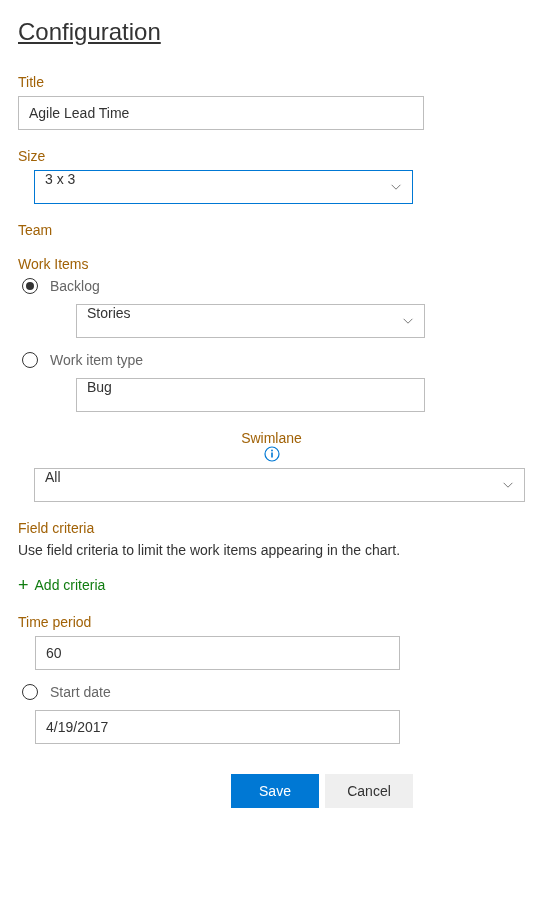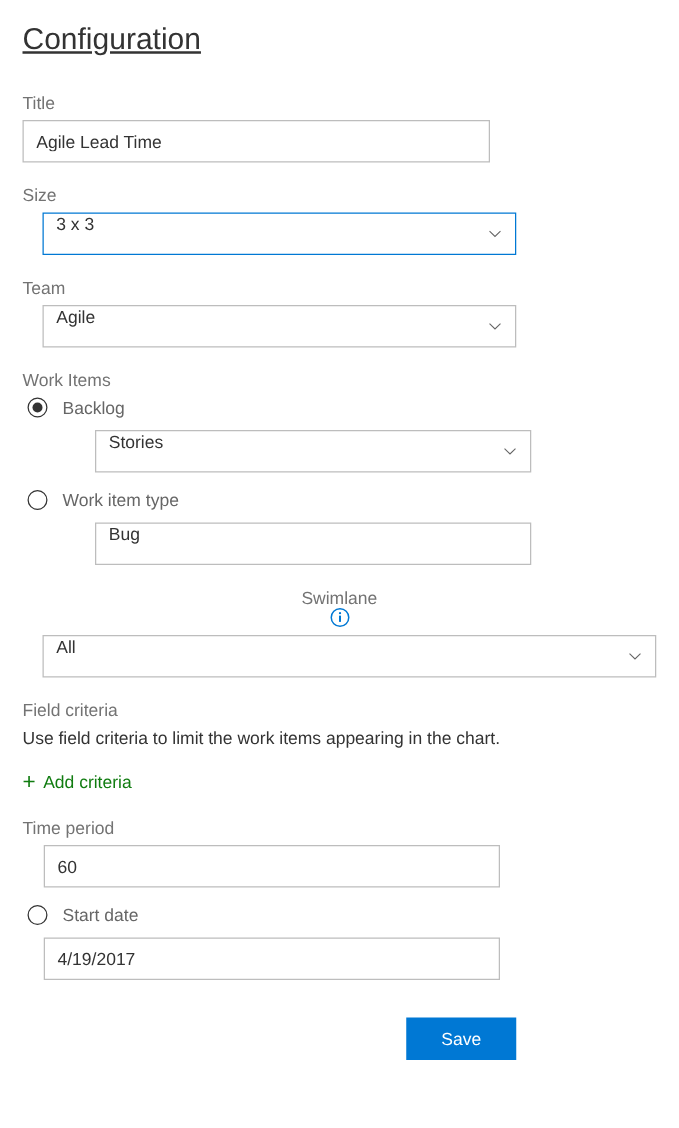--- a/index.html
+++ b/index.html
@@ -20,26 +20,26 @@
       font-weight: 300;
       color: #333;
       margin-bottom: 28px;
       text-decoration: underline;
     }
     .field-group {
       margin-bottom: 18px;
     }
     .field-label {
       display: block;
-      color: #737373;
+      color: #a16207;
       font-size: 14px;
       margin-bottom: 6px;
     }
     .text-input {
-      width: 374px;
+      width: 406px;
       height: 34px;
       border: 1px solid #bdbdbd;
       padding: 0 10px;
       font-size: 14px;
       font-family: inherit;
       color: #333;
       background: #fff;
     }
     .select-wrapper {
       position: relative;
@@ -198,28 +198,20 @@
     <span class="chevron">
       <svg viewBox="0 0 16 16">
           <path d="M3 5.5 L8 10.5 L13 5.5" stroke="#666" stroke-width="1" fill="none"></path>
         </svg>
     </span>
   </div>
 </div>
 
 <div class="field-group">
   <label class="field-label">Team</label>
-  <div class="select-wrapper">
-    <div class="select-input">Agile</div>
-    <span class="chevron">
-      <svg viewBox="0 0 16 16">
-          <path d="M3 5.5 L8 10.5 L13 5.5" stroke="#666" stroke-width="1" fill="none"></path>
-        </svg>
-    </span>
-  </div>
 </div>
 
 <div class="work-items-group">
   <label class="field-label">Work Items</label>
 
   <div class="radio-block">
     <div class="radio-row">
       <span class="radio checked"></span>
       <span class="radio-label">Backlog</span>
     </div>
@@ -285,13 +277,14 @@
     <div class="radio-row">
       <span class="radio"></span>
       <span class="radio-label">Start date</span>
     </div>
     <input type="text" class="text-input indented-input" value="4/19/2017" style="">
   </div>
 </div>
 
 <div class="button-row">
   <button class="btn btn-primary">Save</button>
+  <button class="btn btn-secondary">Cancel</button>
 </div>
 
 </body></html>

